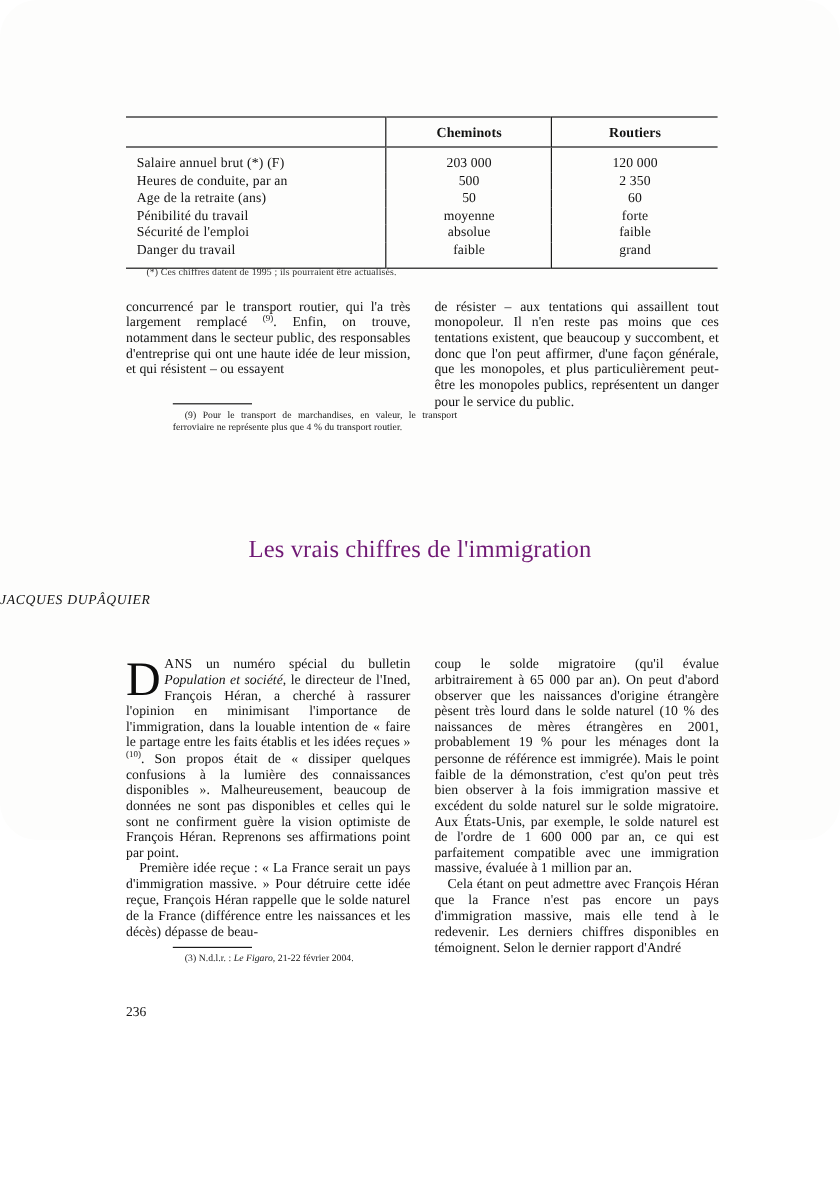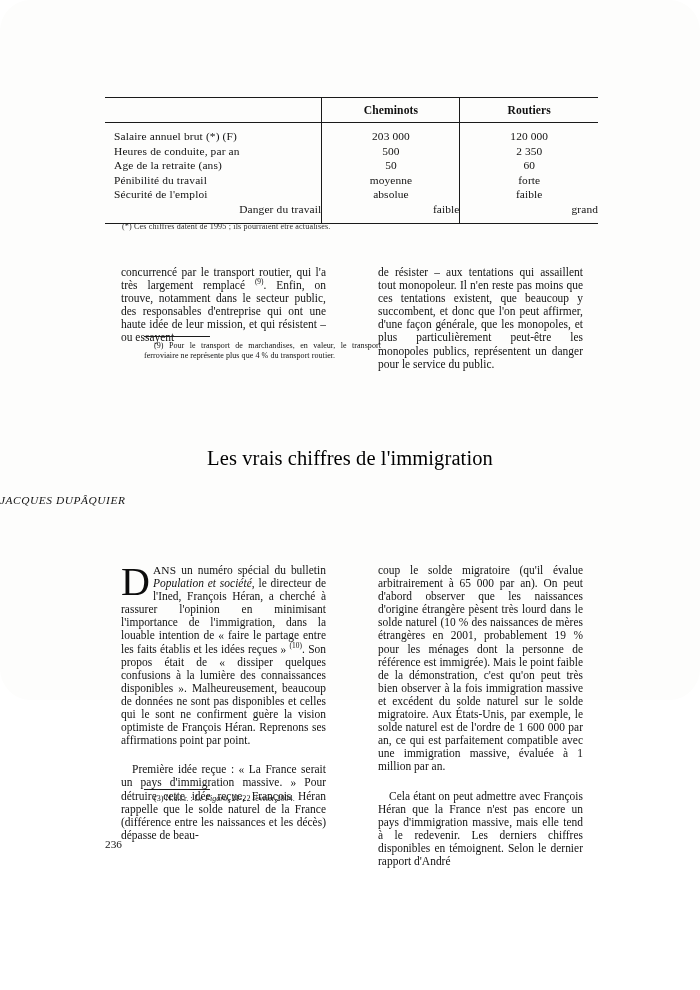--- a/index.html
+++ b/index.html
@@ -66,21 +66,21 @@
     padding-left: 9px;
     letter-spacing: 0.15px;
   }
   tbody td.val {
     text-align: center;
     border-left: 1.1px solid #1a1a1a;
     letter-spacing: 0.1px;
     margin-top: 11px;
   }
   tbody tr.first td { padding-top: 6px; font-family: Liberation Serif, serif; }
-  tbody tr.last  td { padding-bottom: 6px; text-align: right; }
+  tbody tr.last  td { padding-bottom: 6px; }
 
   .table-note {
     position: absolute;
     left: 122px;
     top: 222px;
     font-size: 8.1px;
     color: #2a2a2a;
     letter-spacing: 0.15px;
   }
 
@@ -89,21 +89,21 @@
     position: absolute;
     left: 105px;
     width: 494px;
     display: flex;
     justify-content: space-between;
   }
   .col {
     width: 237px;
   }
   p.body {
-    margin: 16px;
+    margin: 0;
     font-size: 11.45px;
     line-height: 13.1px;
     text-align: justify;
     text-justify: inter-word;
     letter-spacing: 0.02px;
     hyphens: manual;
   }
   p.body + p.body { text-indent: 0; }
   .sup {
     font-size: 7.4px;
@@ -140,21 +140,21 @@
   #fn10 { top: 789px; }
 
   
   .article-title {
     position: absolute;
     left: 0; right: 0;
     top: 447px;
     text-align: center;
     font-size: 20.5px;
     letter-spacing: 0.1px;
-    color: #000000;
+    color: #701a75;
   }
   .article-author {
     position: absolute;
     left: 0; right: 0;
     top: 494px;
     text-align: left;
     font-style: italic;
     font-size: 11.4px;
     letter-spacing: 0.55px;
     color: #151515;

